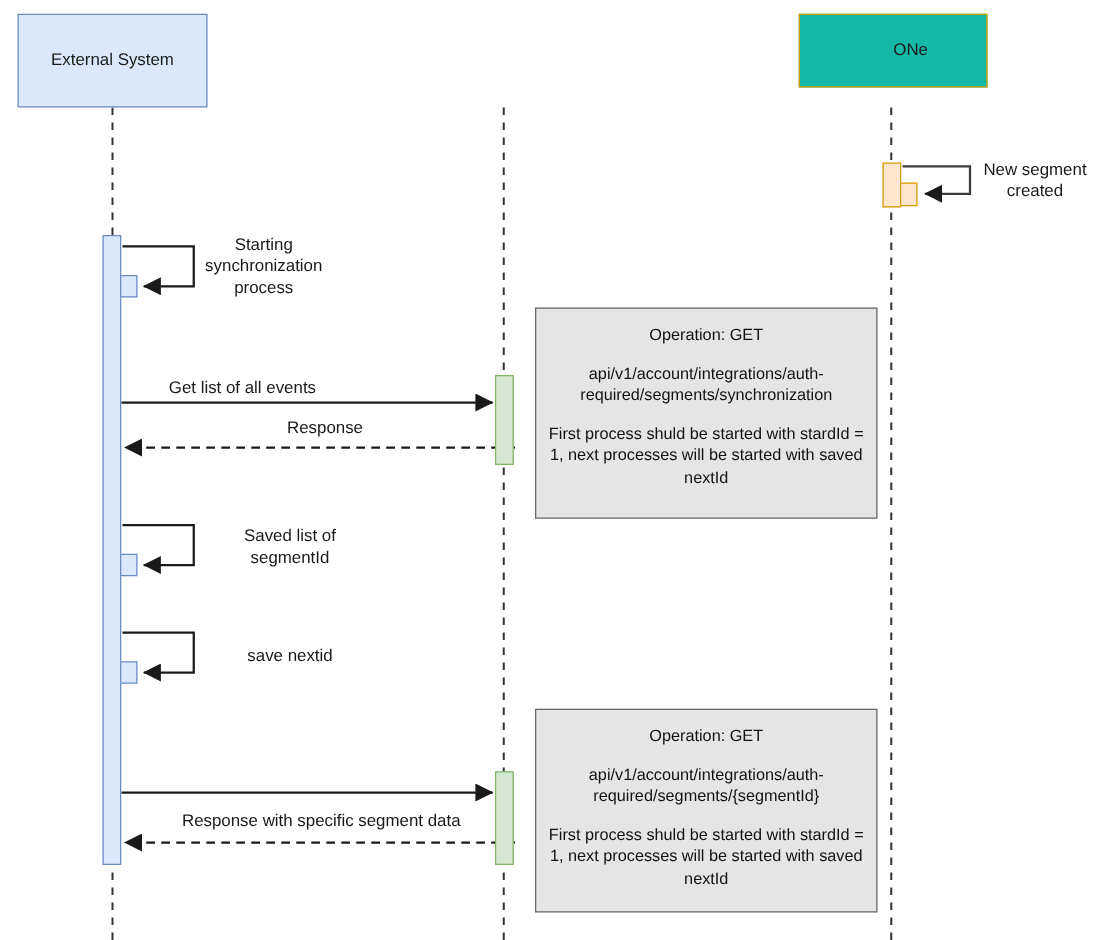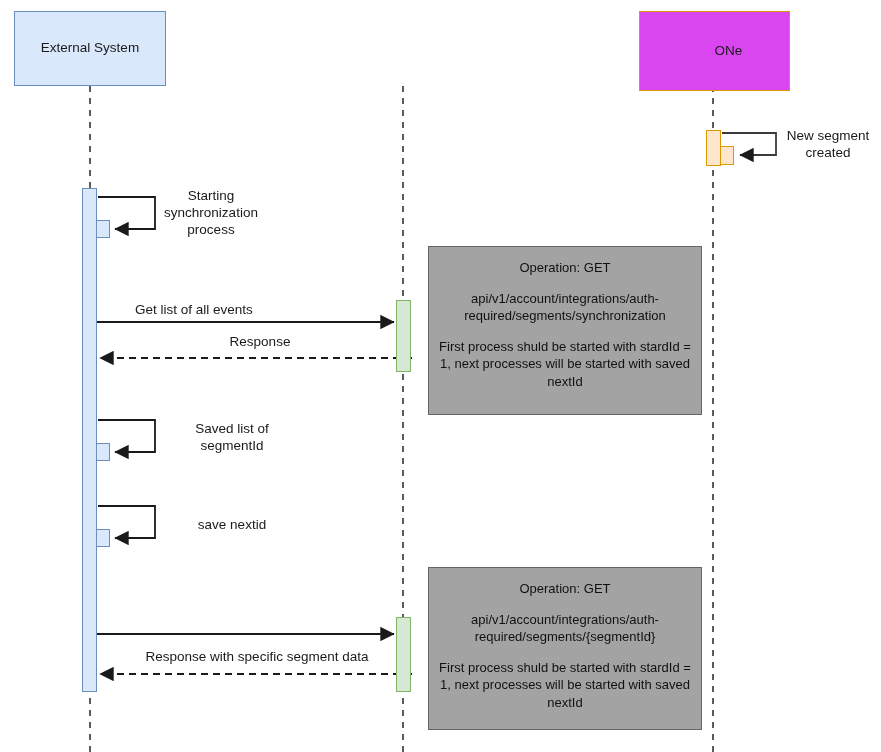--- a/index.html
+++ b/index.html
@@ -32,21 +32,21 @@
     align-items: center;
     justify-content: center;
     font-size: 13.5px;
     color: #1a1a1a;
     text-align: center;
     line-height: 1.2;
   }
   .note-box {
     position: absolute;
     box-sizing: border-box;
-    background: #a3a3a3;
+    background: #e5e5e5;
     border: 1.4px solid #666666;
     font-size: 13px;
     color: #111111;
     text-align: center;
     line-height: 1.35;
     padding: 12px 8px 8px 8px;
   }
   .note-line {
     display: block;
   }
@@ -134,21 +134,21 @@
   <div class="activation" style="left:396px; top:617px; width:15px; height:75px; background:#d5e8d4; border:1.2px solid #82b366;"></div>
 
   <div class="activation" style="left:706px; top:130px; width:15px; height:36px; background:#ffe6cc; border:1.2px solid #d79b00;"></div>
   <div class="activation" style="left:720px; top:146px; width:14px; height:19px; background:#ffe6cc; border:1.2px solid #d79b00;"></div>
 
   <div class="lifeline-box" style="left:14px; top:11px; width:152px; height:75px; background:#dae8fc; border:1.4px solid #6c8ebf;">
     <span>External System</span>
   </div>
 
 
-  <div class="lifeline-box" style="left:639px; top:11px; width:151px; height:80px; background:#d946ef; border:1.4px solid #d79b00;padding-left:28px;">
+  <div class="lifeline-box" style="left:639px; top:11px; width:151px; height:59px; background:#14b8a6; border:1.4px solid #d79b00;padding-left:28px;">
     <span>ONe</span>
   </div>
 
   <div class="msg-label" style="left:778px; top:128px; width:100px; text-align:center;">New segment
 created</div>
 
   <div class="msg-label" style="left:146px; top:188px; width:130px; text-align:center;">Starting
 synchronization
 process</div>
 

